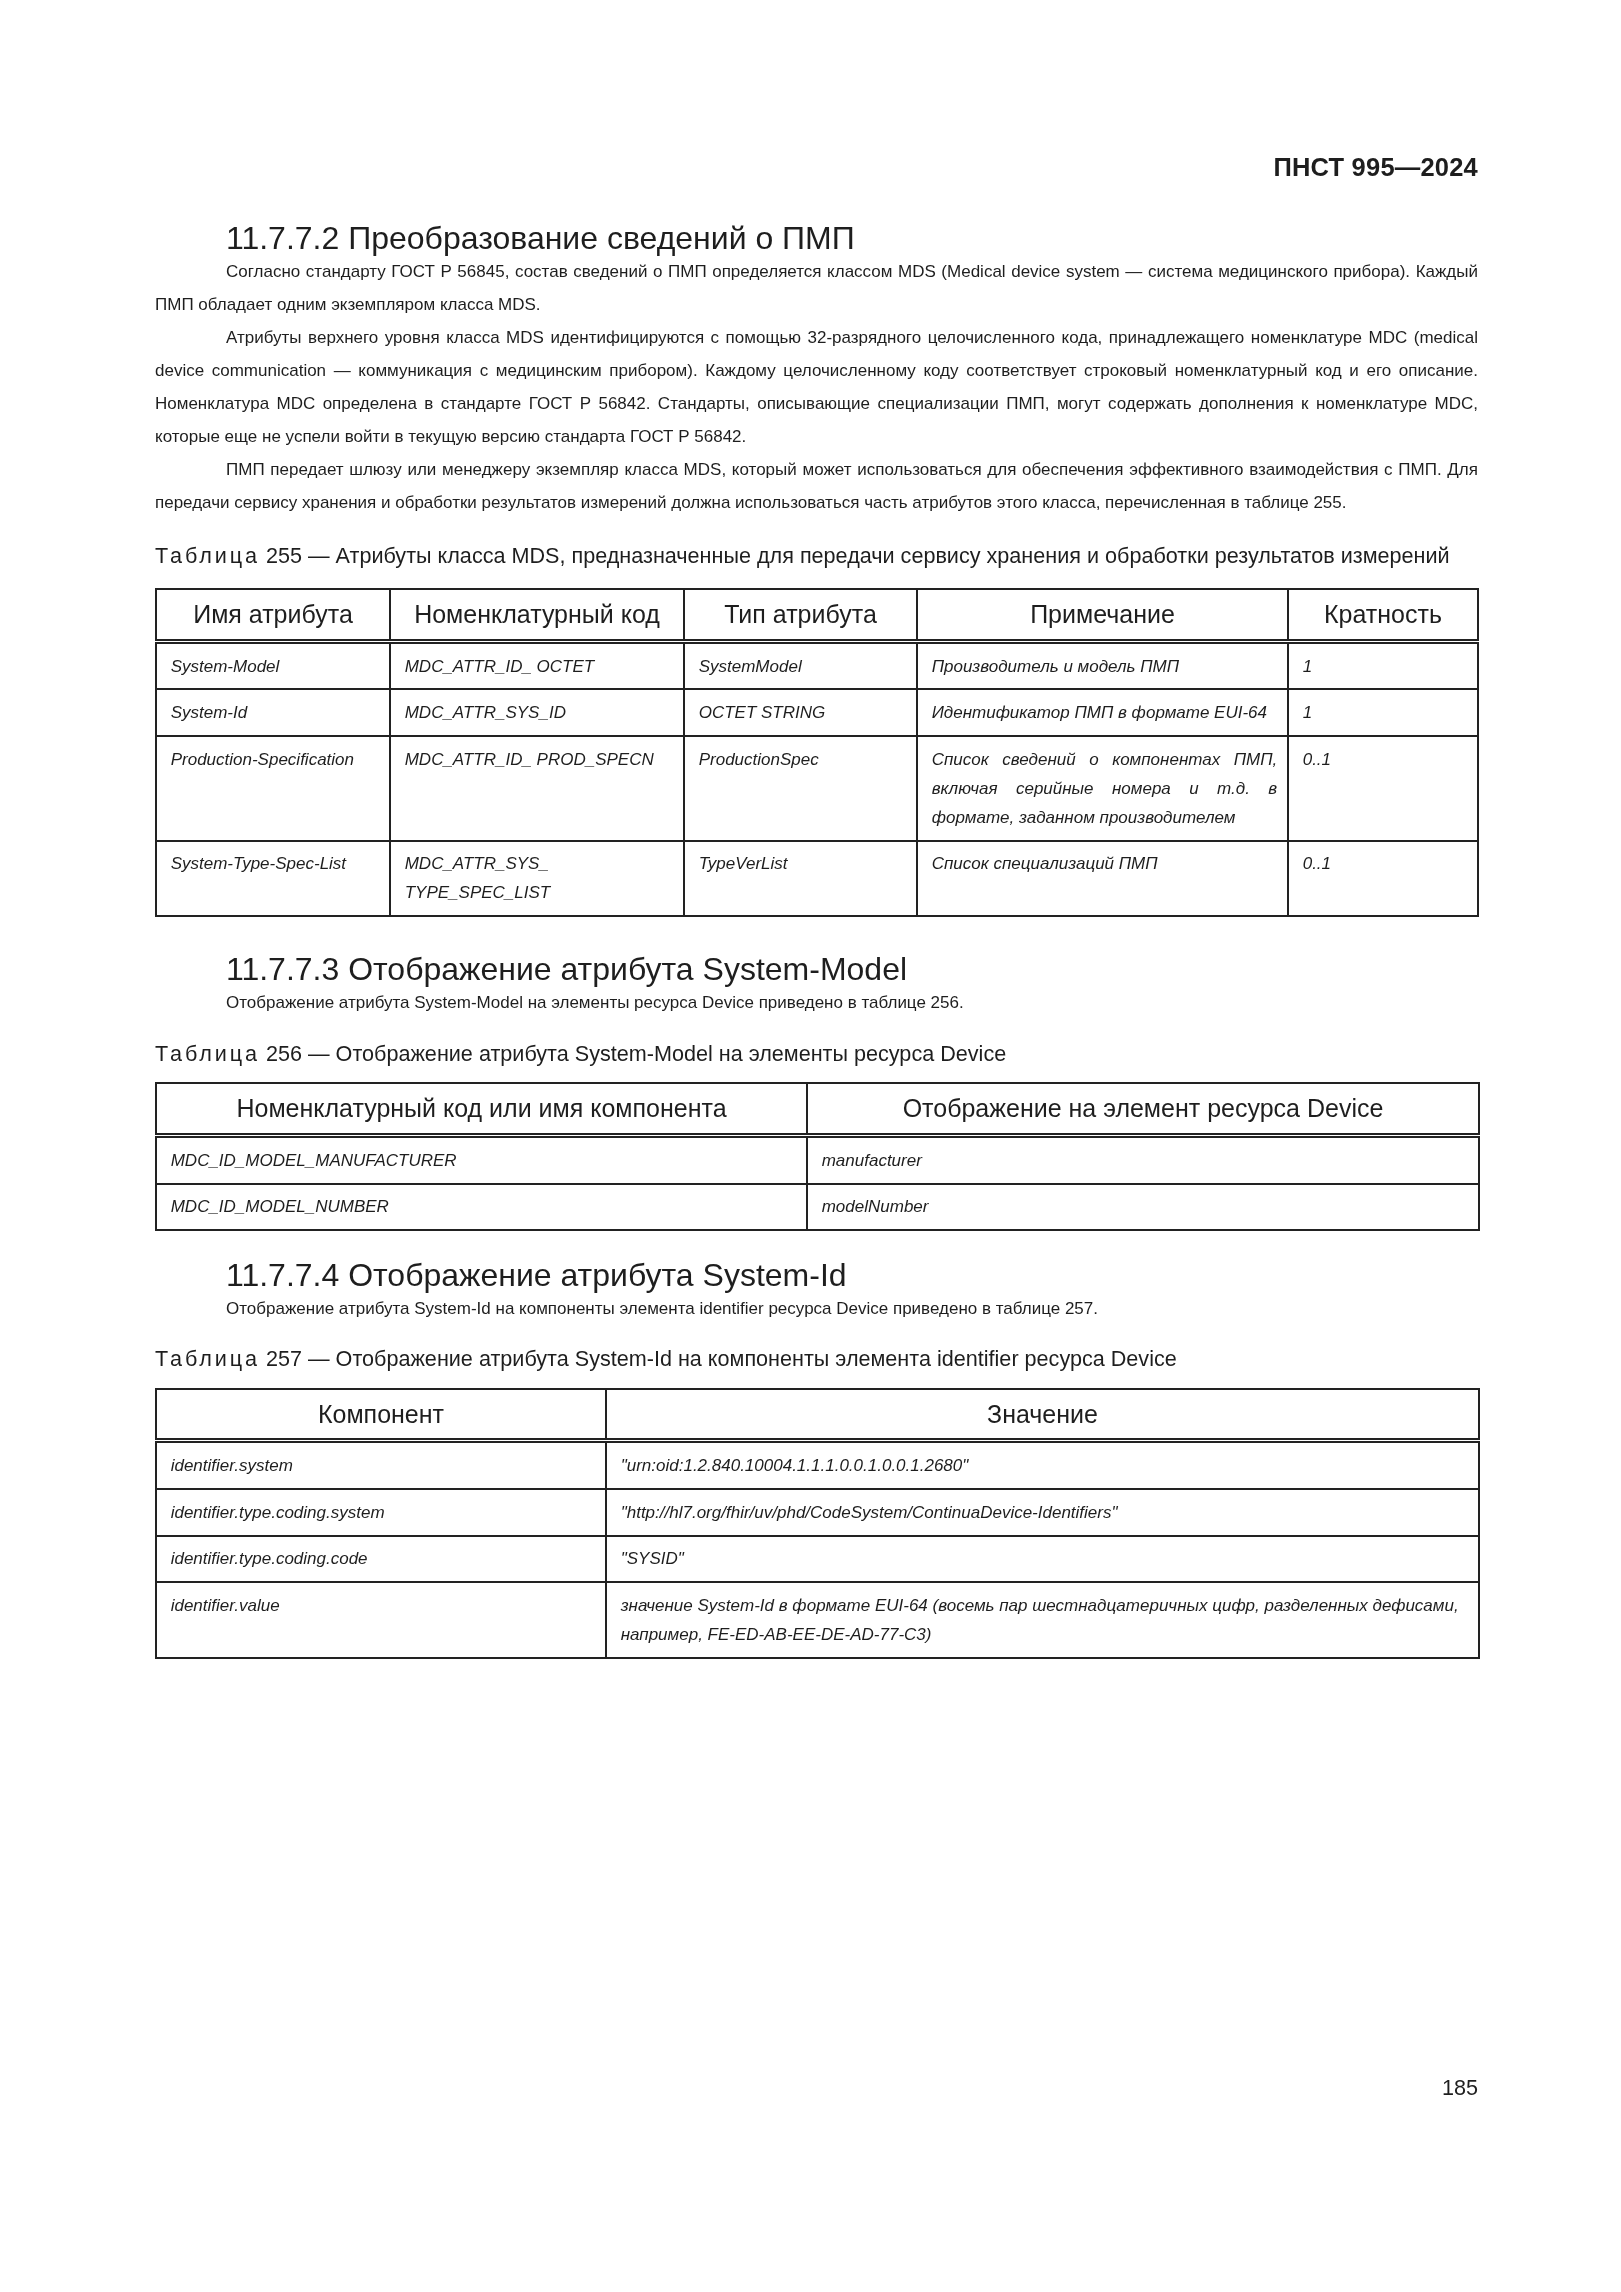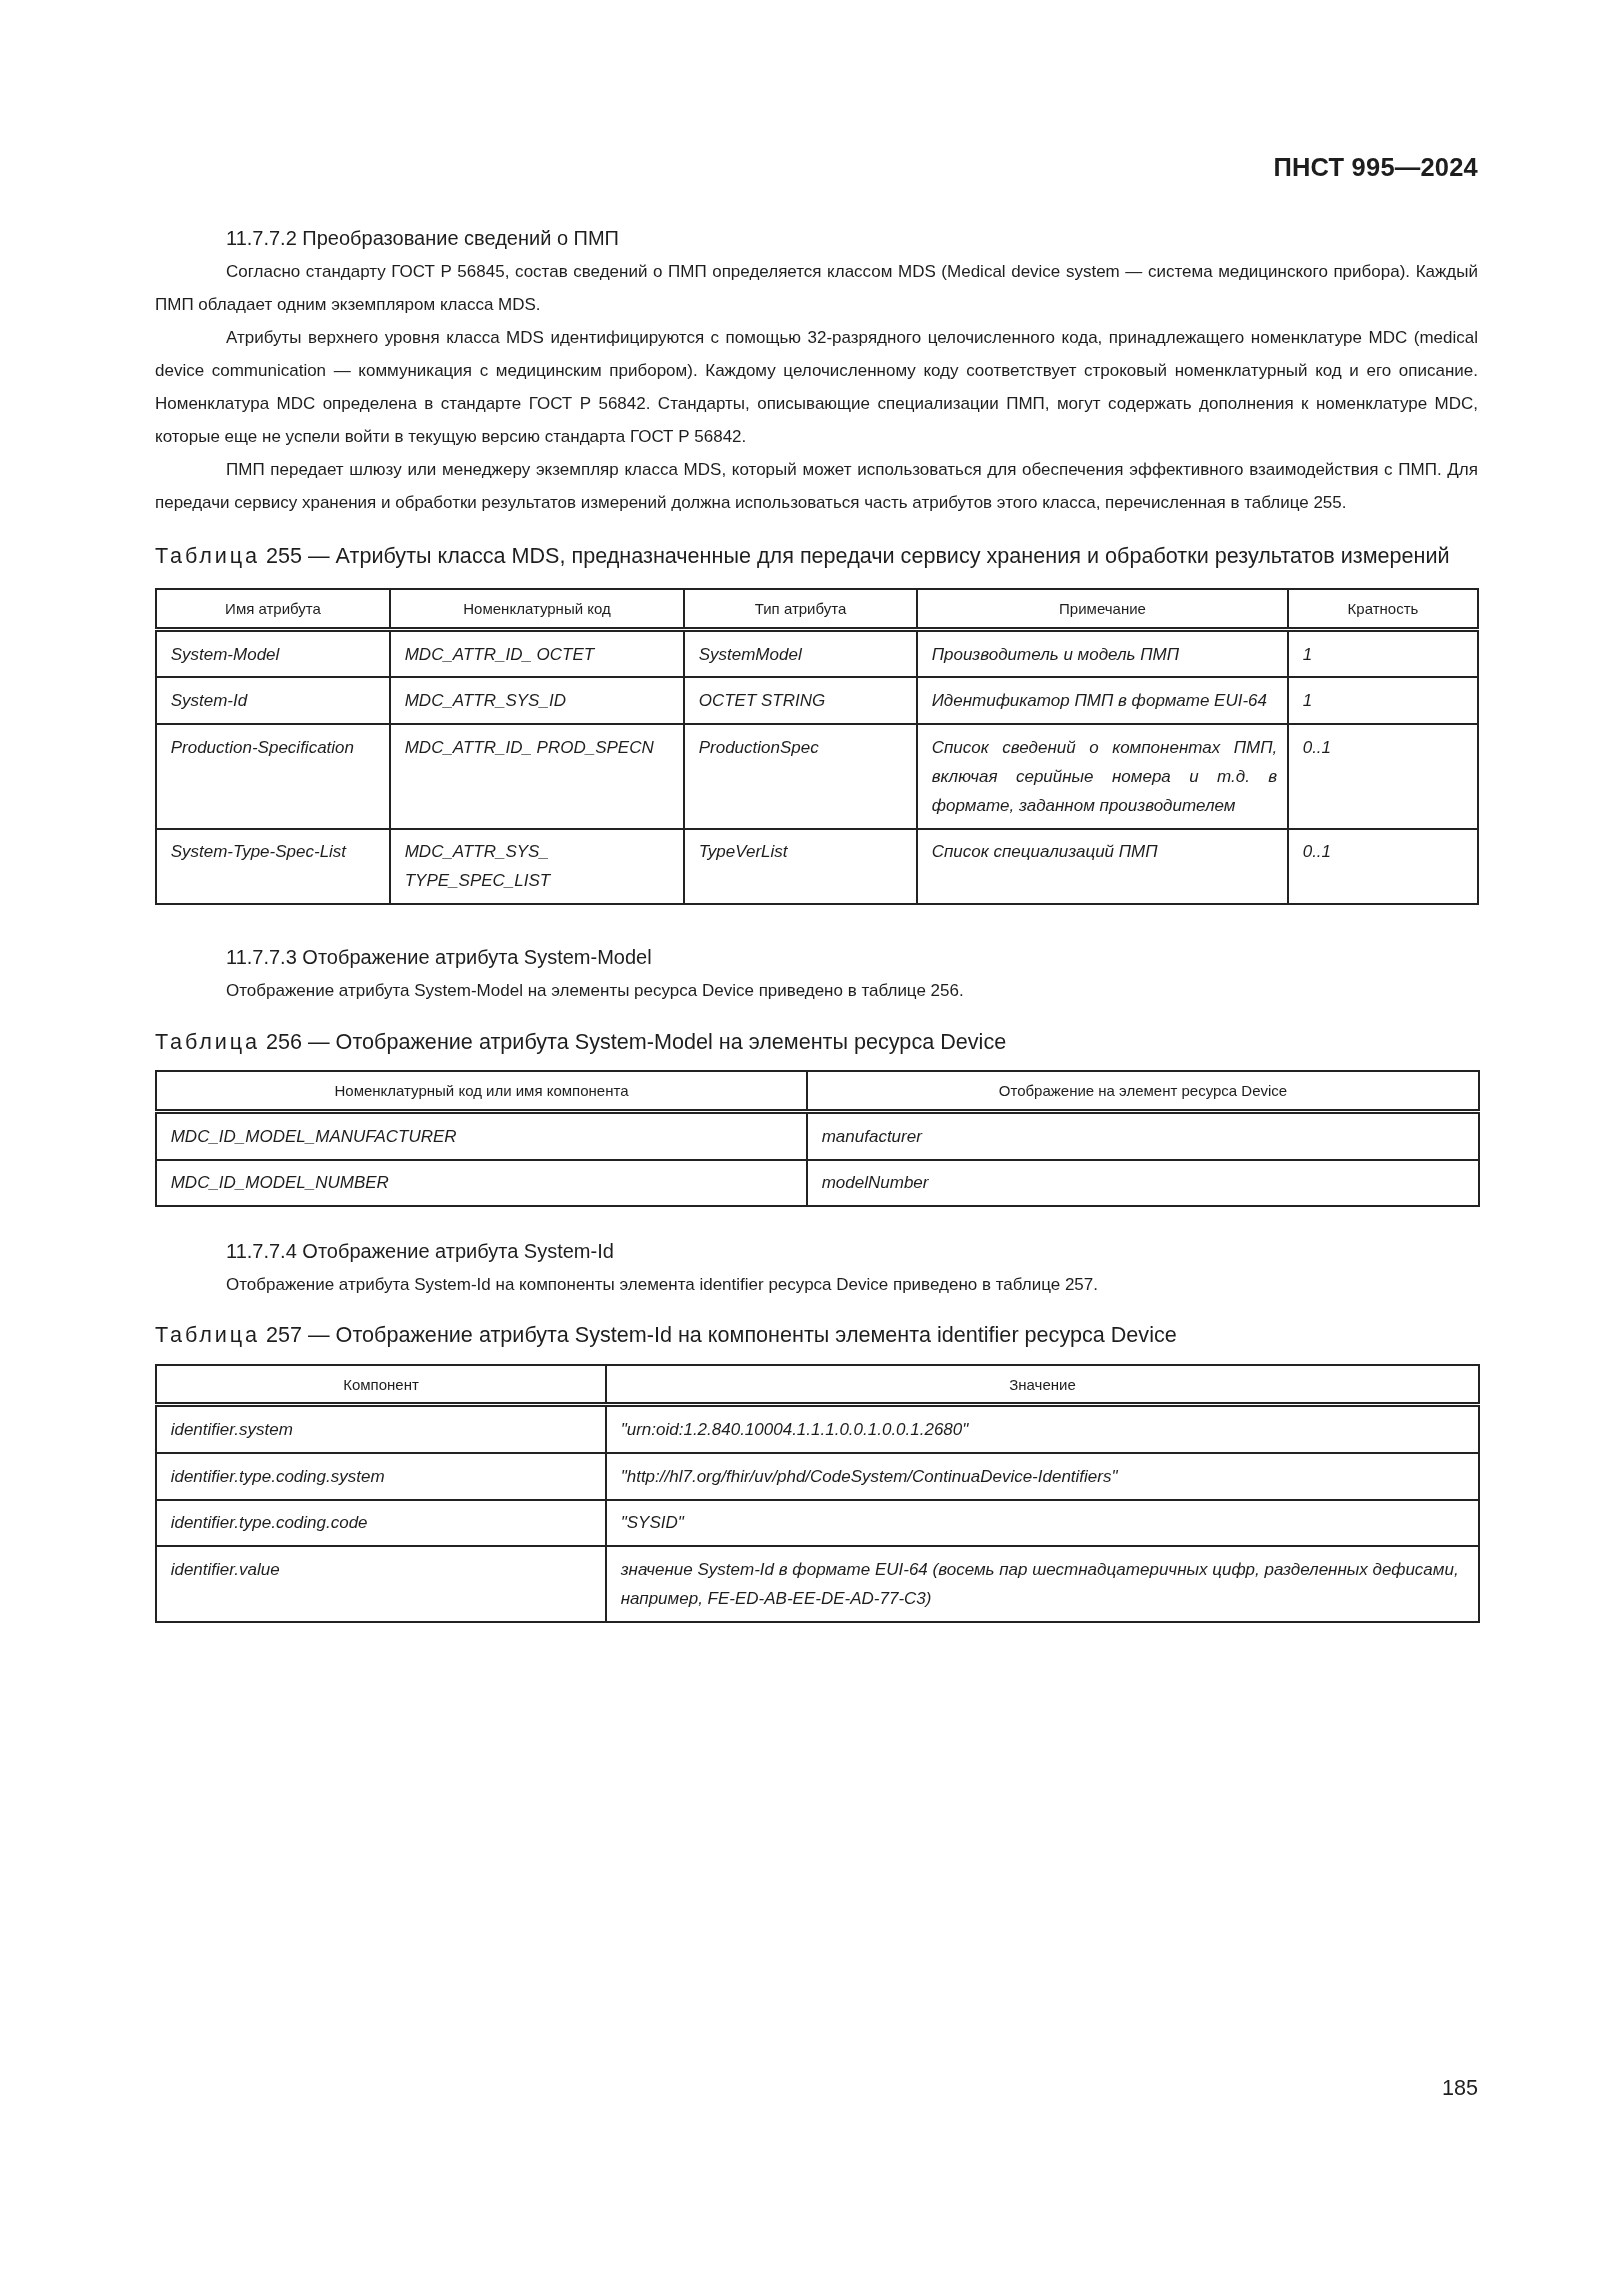--- a/index.html
+++ b/index.html
@@ -10,30 +10,30 @@
   }
   .page-header {
     position: absolute; top: 153px; right: 143px;
     font-weight: bold; font-size: 25.5px; letter-spacing: 0.2px;
   }
   .content { position: absolute; left: 155px; top: 222px; width: 1323px; }
   .p {
     font-size: 17px; line-height: 33px; text-align: justify;
     text-indent: 71px; margin: 0;
   }
-  .heading { font-size: 20px; line-height: 33px; padding-left: 71px; margin: 0; }
+  .heading { font-size: 32px; line-height: 33px; padding-left: 71px; margin: 0; }
   .caption { font-size: 21.6px; line-height: 30px; margin: 0; }
   .caption .spaced { letter-spacing: 2.9px; text-align: center; }
 
   table { border-collapse: collapse; width: 1323px; table-layout: fixed; }
   td, th {
     border: 2px solid #222; vertical-align: top; text-align: left;
     padding: 7.8px 9.8px 7.8px 13.7px; font-weight: normal;
   }
-  th { font-size: 15px; text-align: center; vertical-align: middle; padding: 9.8px 5.9px; }
+  th { font-size: 25px; text-align: center; vertical-align: middle; padding: 9.8px 5.9px; }
   td { font-size: 17px; line-height: 29px; font-style: italic; }
   thead tr { border-bottom: 5.9px double #222; }
   table.t { border-top: 2.9px solid #222; border-bottom: 2.9px solid #222; }
   td.just { text-align: justify; }
 
   .page-number { position: absolute; top: 2075px; right: 143px; font-size: 21.6px; }
 </style>
 </head>
 <body>
 

